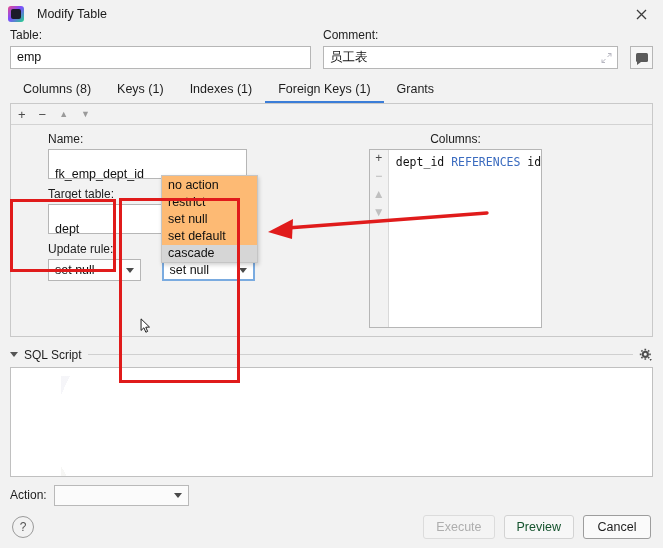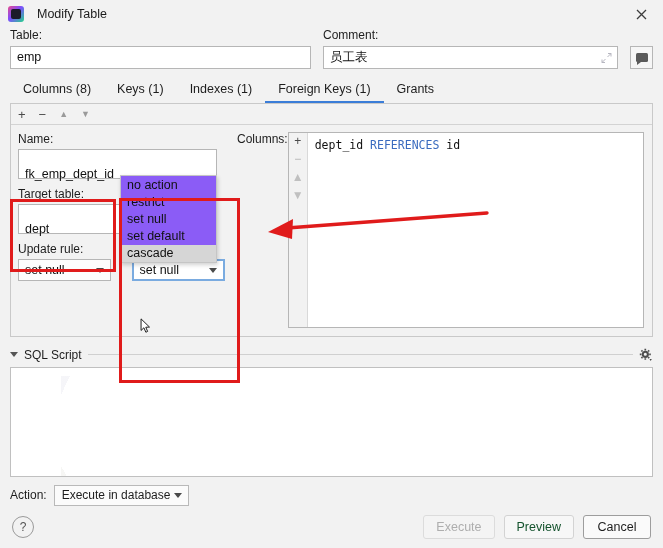--- a/index.html
+++ b/index.html
@@ -107,23 +107,23 @@
   .panel-toolbar {
     height: 20px; flex: 0 0 20px;
     display: flex; align-items: center; gap: 13px;
     padding: 0 7px;
     border-bottom: 1px solid #d3d3d3;
     background: #f2f2f2;
   }
   .tb-ic { font-size: 13px; color: #4a4a4a; line-height: 1; user-select: none; }
   .tb-ic.small { font-size: 9px; color: #9a9a9a; }
 
-  .panel-main { display: flex; flex: 1; min-height: 0; }
+  .panel-main { display: flex; flex: 1; min-height: 0; margin-left: 30px; }
   .left-pane { width: 213px; flex: 0 0 213px; padding: 7px 0 0 7px; position: relative; }
-  .right-pane { flex: 1; padding: 7px 8px 8px 6px; display: flex; flex-direction: row; min-width:0;}
+  .right-pane { flex: 1; padding: 7px 8px 8px 6px; display: flex; flex-direction: column; min-width:0;align-items:center;}
 
   .mini-label { font-size: 12px; color: #1d1d1d; margin-bottom: 3px; }
   .mini-input {
     height: 22px; box-sizing: border-box; width: 199px;
     border: 1px solid #b6b6b6; background: #fff;
     padding: 14px 6px; font-size: 12.5px; line-height: 20px; color: #111;
     margin-bottom: 8px;
   }
 
   
@@ -142,23 +142,23 @@
     position: absolute; right: 6px; top: 50%;
     width: 0; height: 0; margin-top: -2px;
     border-left: 4.5px solid transparent;
     border-right: 4.5px solid transparent;
     border-top: 5px solid #4a4a4a;
   }
 
   
   .dropdown {
     position: absolute;
-    left: 109px; top: 50px;
+    left: 120px; top: 50px;
     width: 95px;
-    background: #8b5cf6;
+    background: #fdba74;
     border: 1px solid #c5c5c5;
     box-shadow: 1px 2px 4px rgba(0,0,0,.18);
     z-index: 40;
     padding: 1px 0 0 0;
   }
   .dd-item {
     height: 17px; line-height: 17px;
     padding-left: 6px; font-size: 12.5px; color: #111;
     white-space: nowrap;
   }
@@ -386,21 +386,20 @@
       </svg>
     </span>
   </div>
   <div class="sql-box">
     <span></span>
   </div>
 
   <div class="action-row">
     <span class="action-label">Action:</span>
     <div class="action-combo">
-      <span>Execute in database</span>
       <span class="caret"></span>
     </div>
   </div>
 
   <div class="footer">
     <div class="help-btn">?</div>
     <div class="footer-btns">
       <div class="btn disabled">Execute</div>
       <div class="btn secondary">Preview</div>
       <div class="btn default">Cancel</div>

